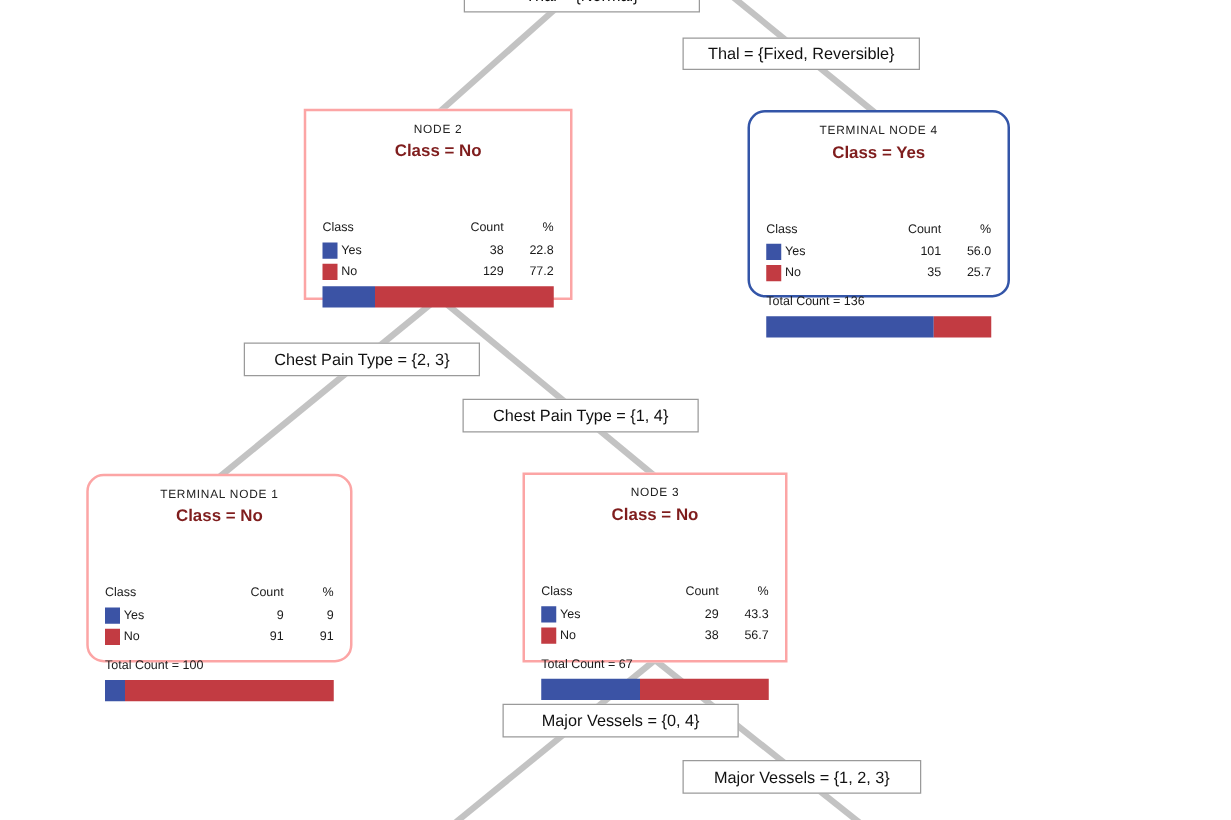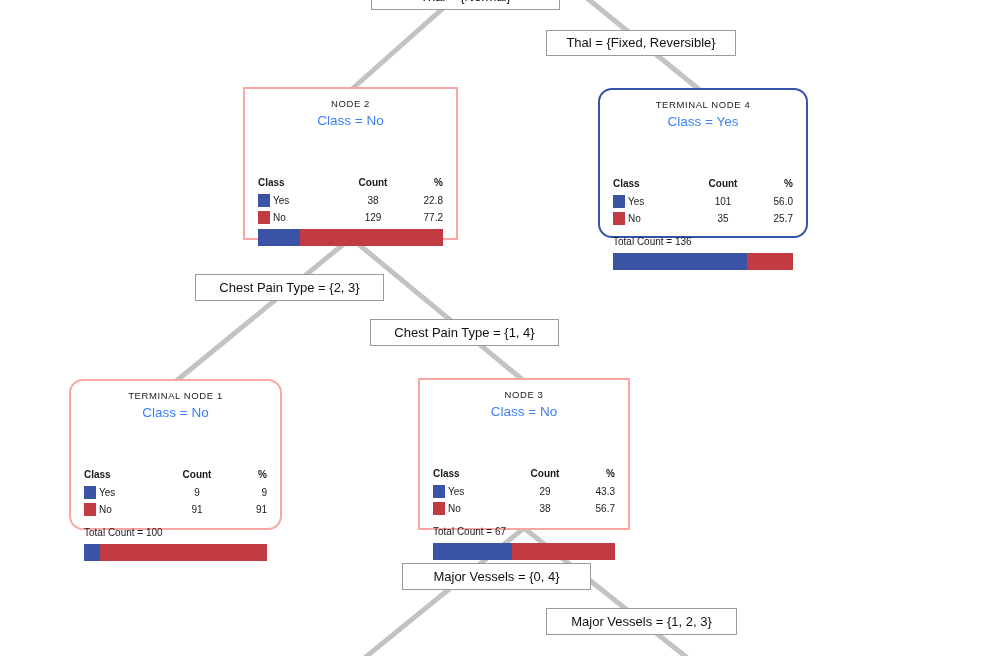--- a/index.html
+++ b/index.html
@@ -20,26 +20,26 @@
   .node{
     position:absolute;z-index:2;box-sizing:border-box;background:#fff;
     border:2px solid #fca5a5;padding:8px 13px 0 13px;
   }
   .node.blue{border-color:#3355a8;}
   .node.rounded{border-radius:14px;}
   .node-title{
     text-align:center;font-size:9.5px;letter-spacing:.6px;line-height:14px;color:#222;
   }
   .node-class{
-    text-align:center;font-size:13.5px;font-weight:normal;line-height:20px;margin-bottom:8px;color:#3b82f6;
+    text-align:center;font-size:13.5px;font-weight:bold;line-height:20px;margin-bottom:8px;color:#7f1d1d;
   }
   .tbl-row{display:flex;align-items:center;font-size:10px;line-height:17px;}
-  .tbl-head{font-weight:bold;line-height:16px;margin-bottom:1px;margin-top:44px;}
+  .tbl-head{font-weight:normal;line-height:16px;margin-bottom:1px;margin-top:44px;}
   .col-class{flex:1;display:flex;align-items:center;text-align:left;}
-  .col-count{width:60px;text-align:center;}
+  .col-count{width:60px;text-align:right;}
   .col-pct{width:40px;text-align:right;}
   .chip{
     display:inline-block;width:12px;height:13px;margin-right:3px;flex:0 0 12px;
   }
   .chip.yes{background:#3b53a5;}
   .chip.no{background:#c23b42;}
   .total-line{font-size:10px;line-height:16px;margin-top:7px;}
   .dist-bar{display:flex;height:17px;margin-top:3px;width:100%;}
   .seg-yes{background:#3b53a5;height:100%;}
   .seg-no{background:#c23b42;height:100%;flex:1;}

